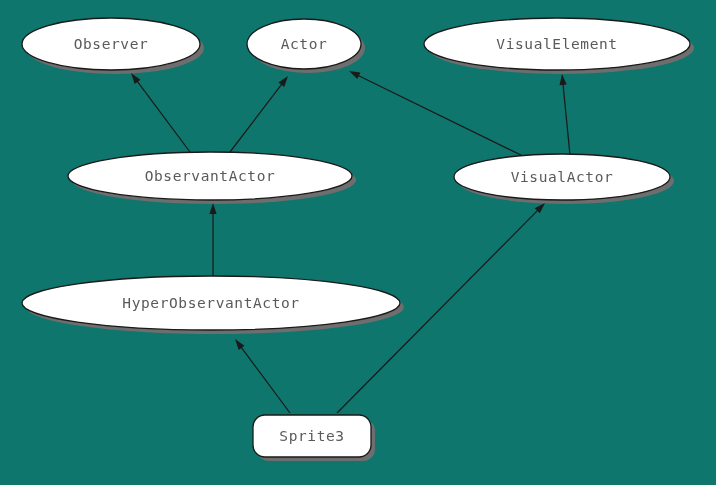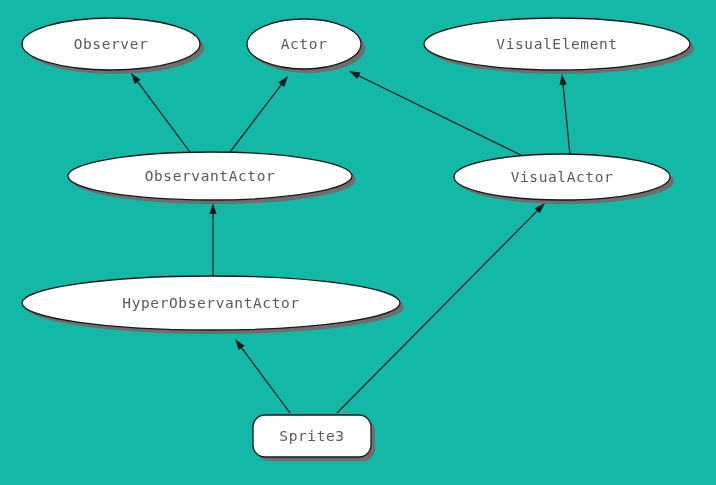--- a/index.html
+++ b/index.html
@@ -7,21 +7,21 @@
     padding: 0;
     background: #ffffff;
   }
   body {
     font-family: "DejaVu Sans Mono", "Liberation Mono", monospace;
   }
   #diagram-root {
     position: relative;
     width: 716px;
     height: 485px;
-    background: #14b8a6;
+    background: #0f766e;
     overflow: hidden;
   }
   svg#uml-canvas {
     display: block;
     width: 716px;
     height: 485px;
   }
   .node-shape {
     fill: #ffffff;
     stroke: #1a1a1a;

